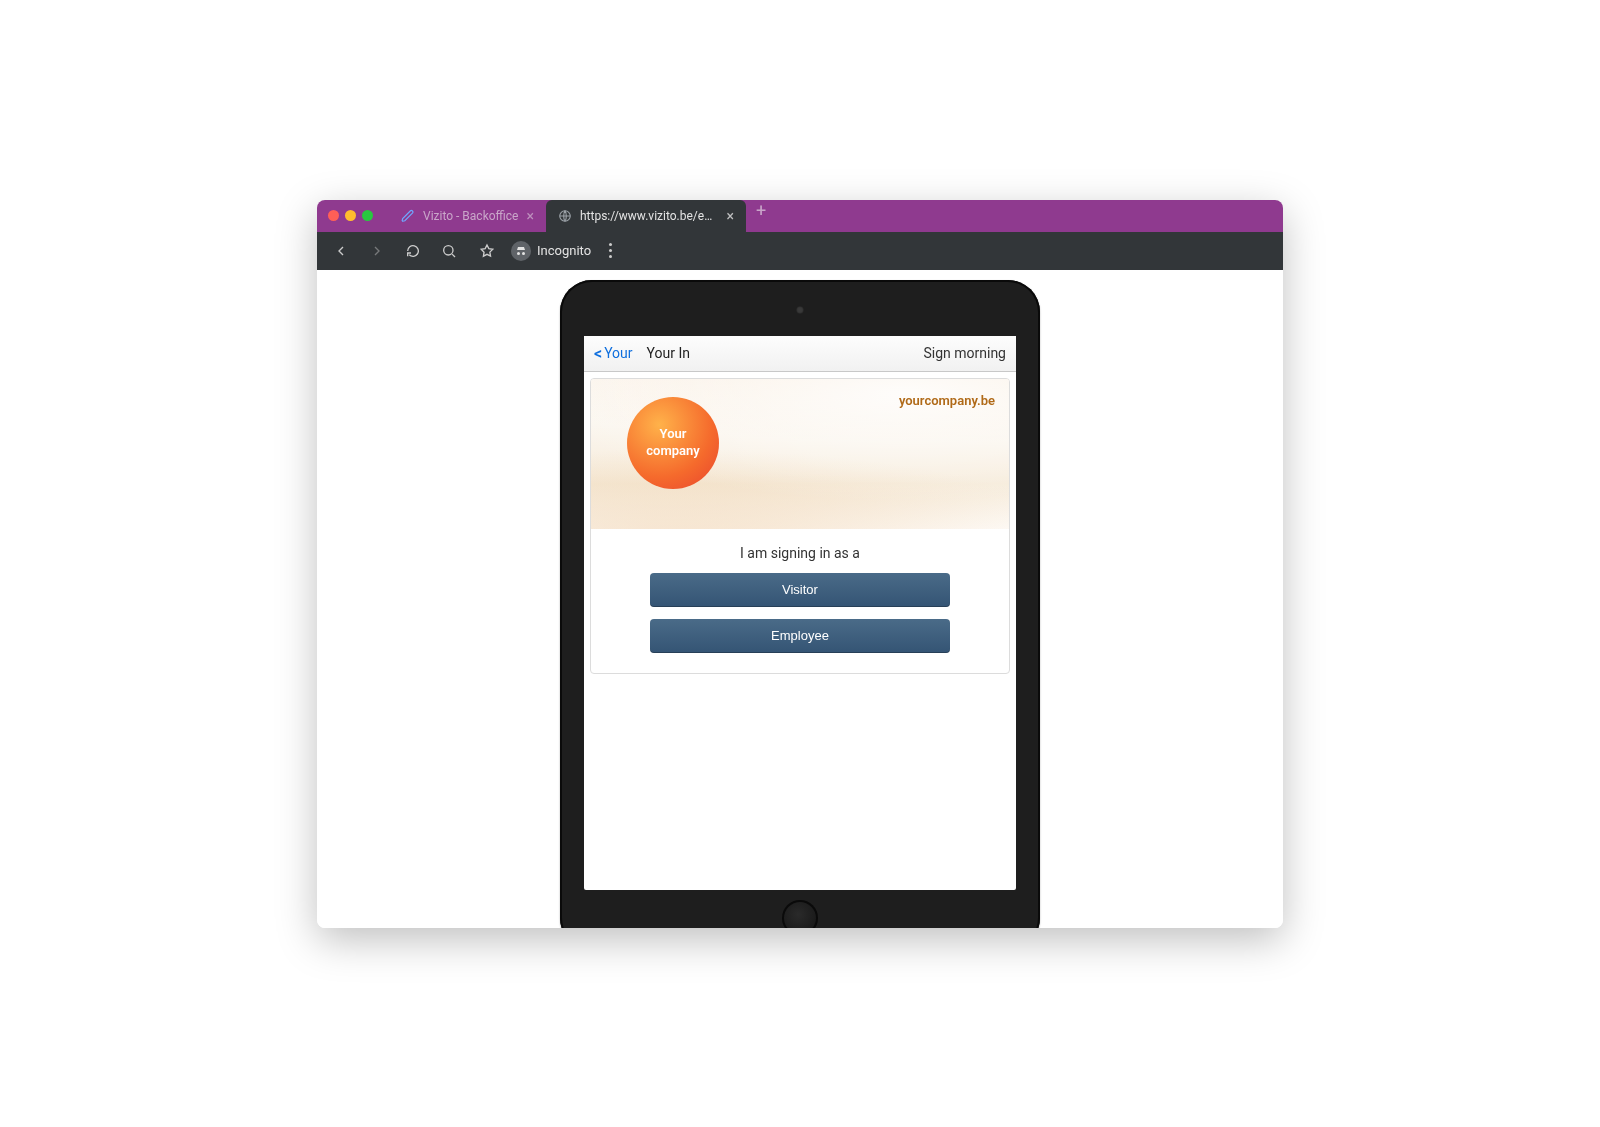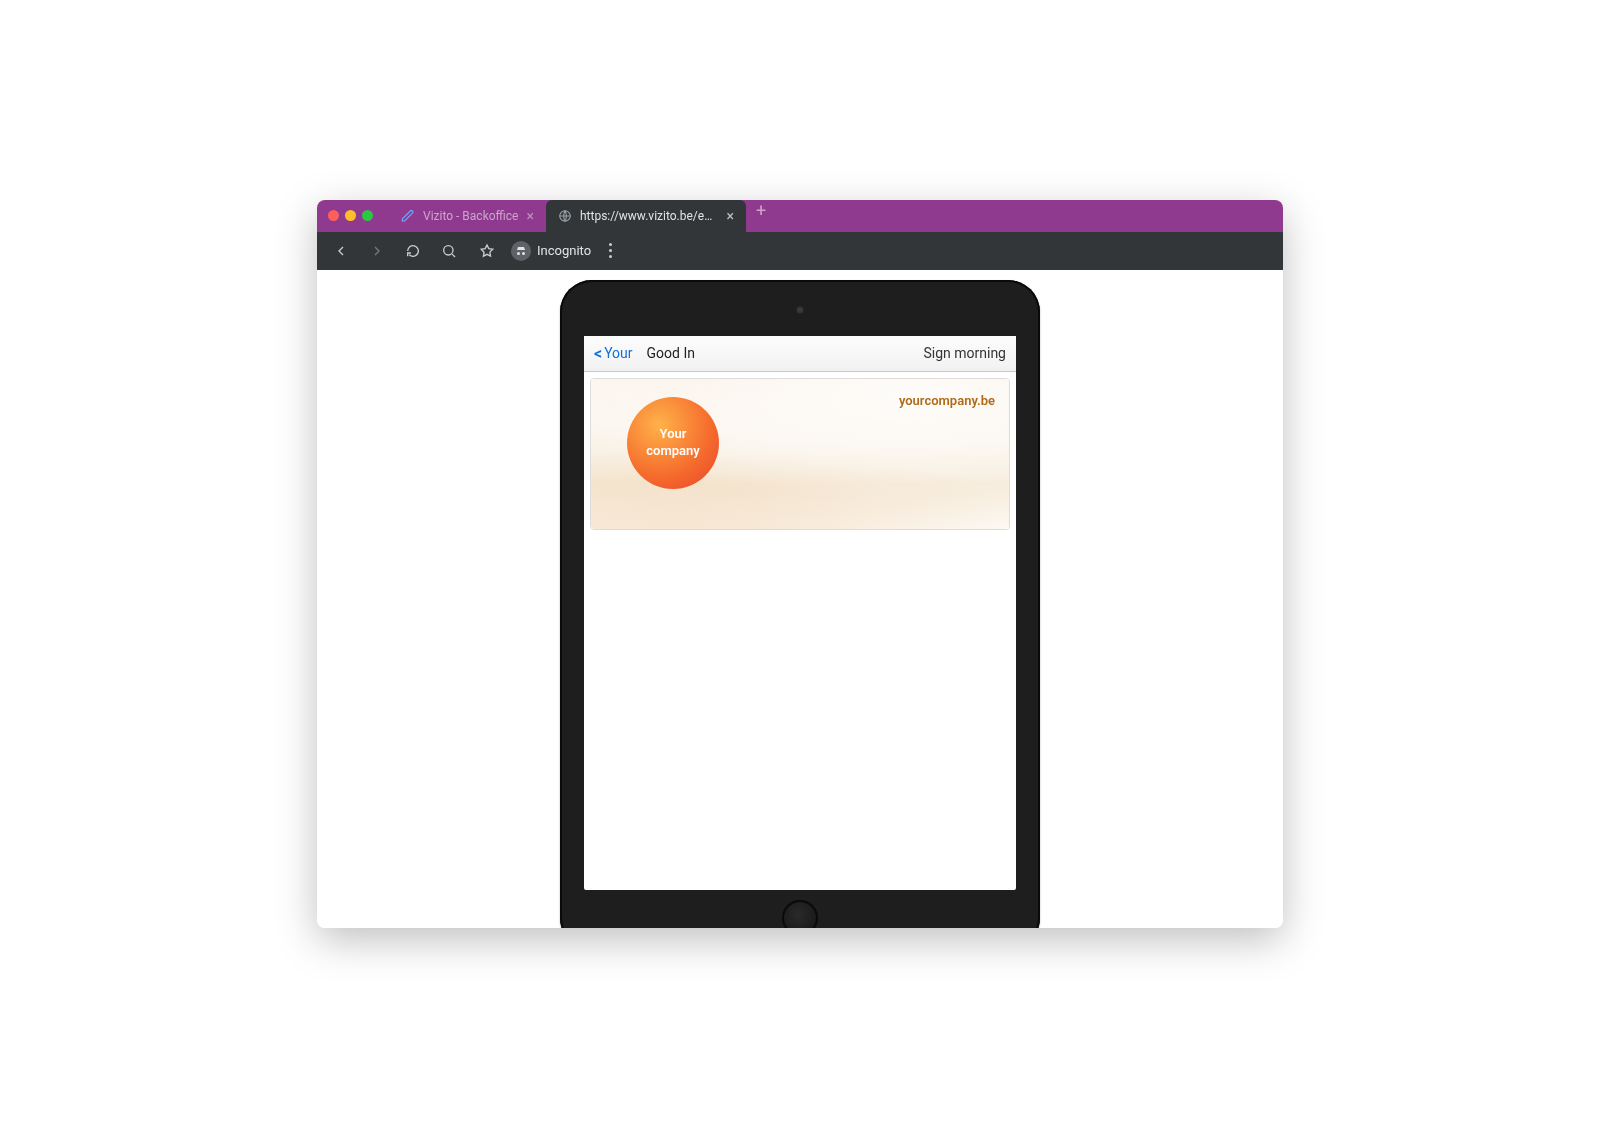--- a/index.html
+++ b/index.html
@@ -263,31 +263,36 @@
     <div class="ipad">
       <div class="camera"></div>
       <div class="home"></div>
       <div class="screen">
         <div class="app-header">
           <div class="left">
             <span class="back">
               <span class="chev">&lt;</span>
               <span>Your</span>
             </span>
-            <span class="signin-title">Good In</span>
+            <span class="signin-title">Your In</span>
           </div>
           <span class="greeting">Sign morning</span>
         </div>
         <div class="card">
           <div class="banner">
             <div class="logo-circle">
               <div>
                 <div>Your</div>
                 <div>company</div>
               </div>
             </div>
             <div class="company-url">yourcompany.be</div>
           </div>
+          <div class="panel">
+            <div class="prompt">I am signing in as a</div>
+            <button class="role-btn">Visitor</button>
+            <button class="role-btn">Employee</button>
+          </div>
         </div>
       </div>
     </div>
   </div>
 </div>
 
 </body></html>

